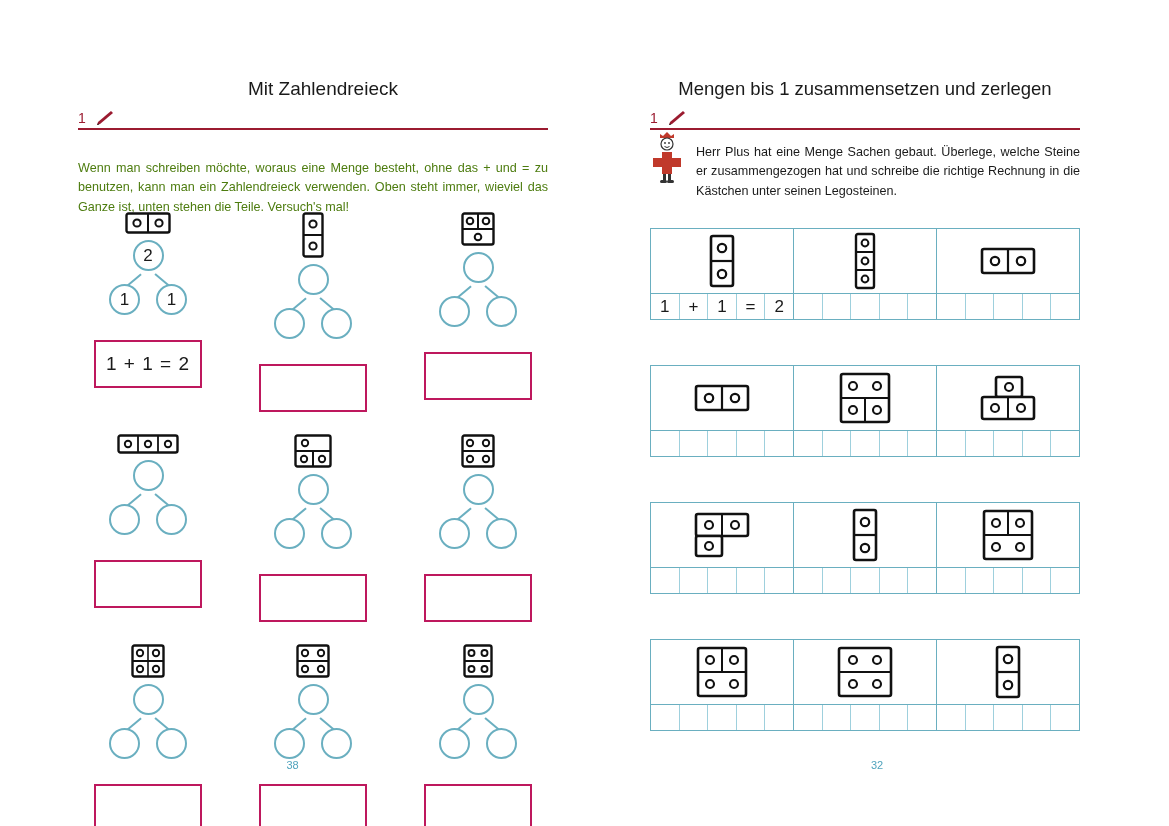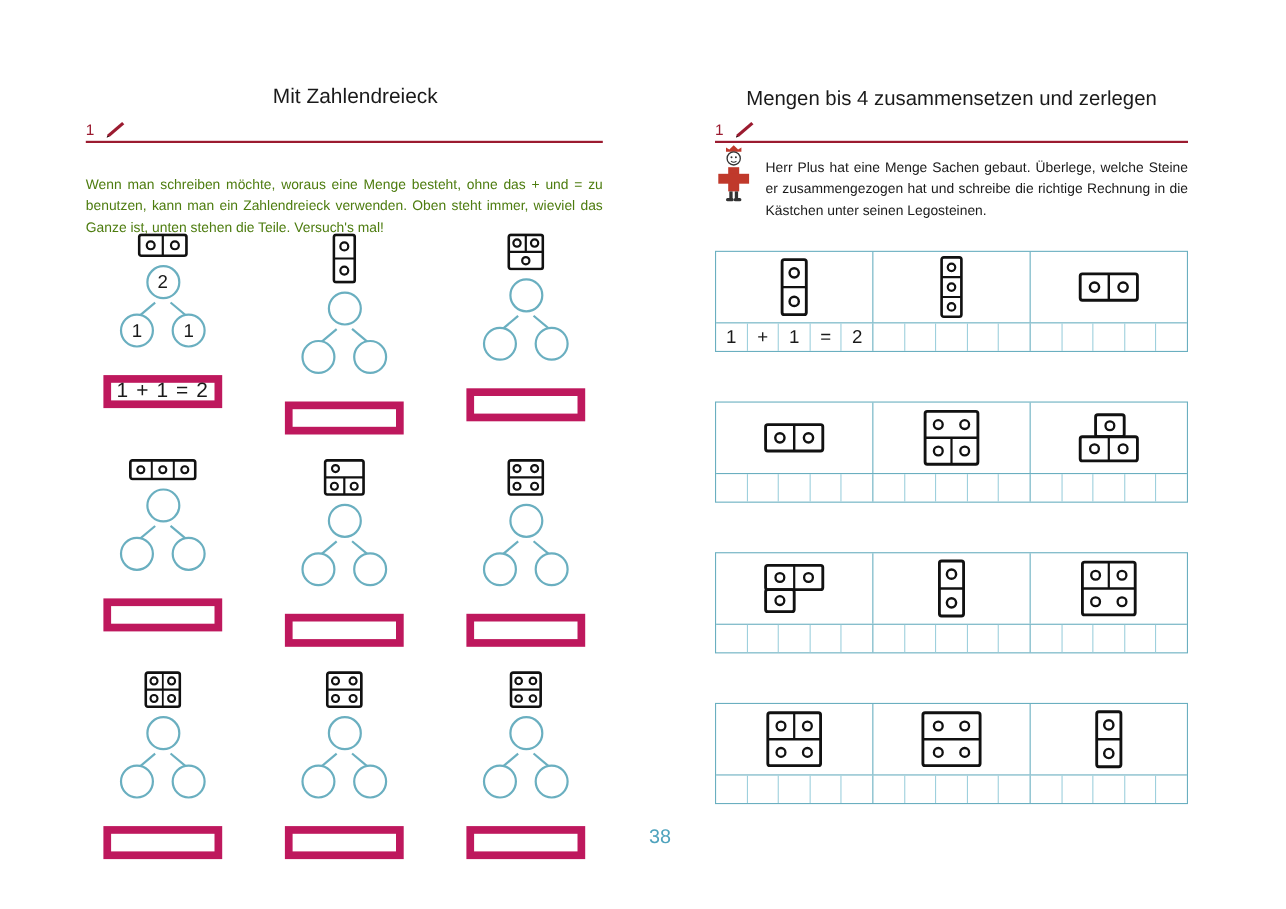--- a/index.html
+++ b/index.html
@@ -119,39 +119,38 @@
     background: #6aafc0;
     height: 2.2px;
     transform-origin: 0 50%;
   }
   .leg.left  { left: 48px; top: 33px; width: 30px; transform: rotate(140deg); }
   .leg.right { left: 62px; top: 33px; width: 30px; transform: rotate(40deg); }
 
   .answer-box {
     margin-top: 10px;
     width: 108px;
-    height: 30px;
-    border: 7px solid #be185d;
+    height: 48px;
+    border: 2px solid #be185d;
     box-sizing: border-box;
     display: flex;
     align-items: center;
     justify-content: center;
     font-size: 19px;
     color: #1a1a1a;
     letter-spacing: 1px;
   }
 
   .page-num {
     position: absolute;
     width: 100%;
-    text-align: right;
+    text-align: center;
     bottom: 55px;
-    font-size: 18px;
+    font-size: 11px;
     color: #4fa3bd;
-    padding-left: 25px;
   }
 
   
   .herr-row {
     position: relative;
     min-height: 58px;
   }
   .herr-figure {
     position: absolute;
     left: 0;
@@ -434,21 +433,21 @@
         </div>
       </div>
     </div>
 
     <div class="page-num">38</div>
   </div>
 
   <div class="sheet right">
 
     <div style="position:absolute; left:65px; top:78px; width:430px;">
-      <h1 class="title right-title">Mengen bis 4 zusammensetzen und zerlegen</h1>
+      <h1 class="title right-title">Mengen bis 1 zusammensetzen und zerlegen</h1>
     </div>
 
     <div class="rule-row" style="position:absolute; left:65px; top:110px; width:430px;">
       <span class="rule-num">1</span>
       <span class="pencil-icon">
         <svg viewBox="0 0 20 16" width="20" height="16">
           <path d="M1 14 L4 13 L17 2 L15 0 L2 11 Z" fill="#9b1b30"></path>
           <path d="M1 14 L3.2 13.4 L2 12.2 Z" fill="#1a1a1a"></path>
         </svg>
       </span>

